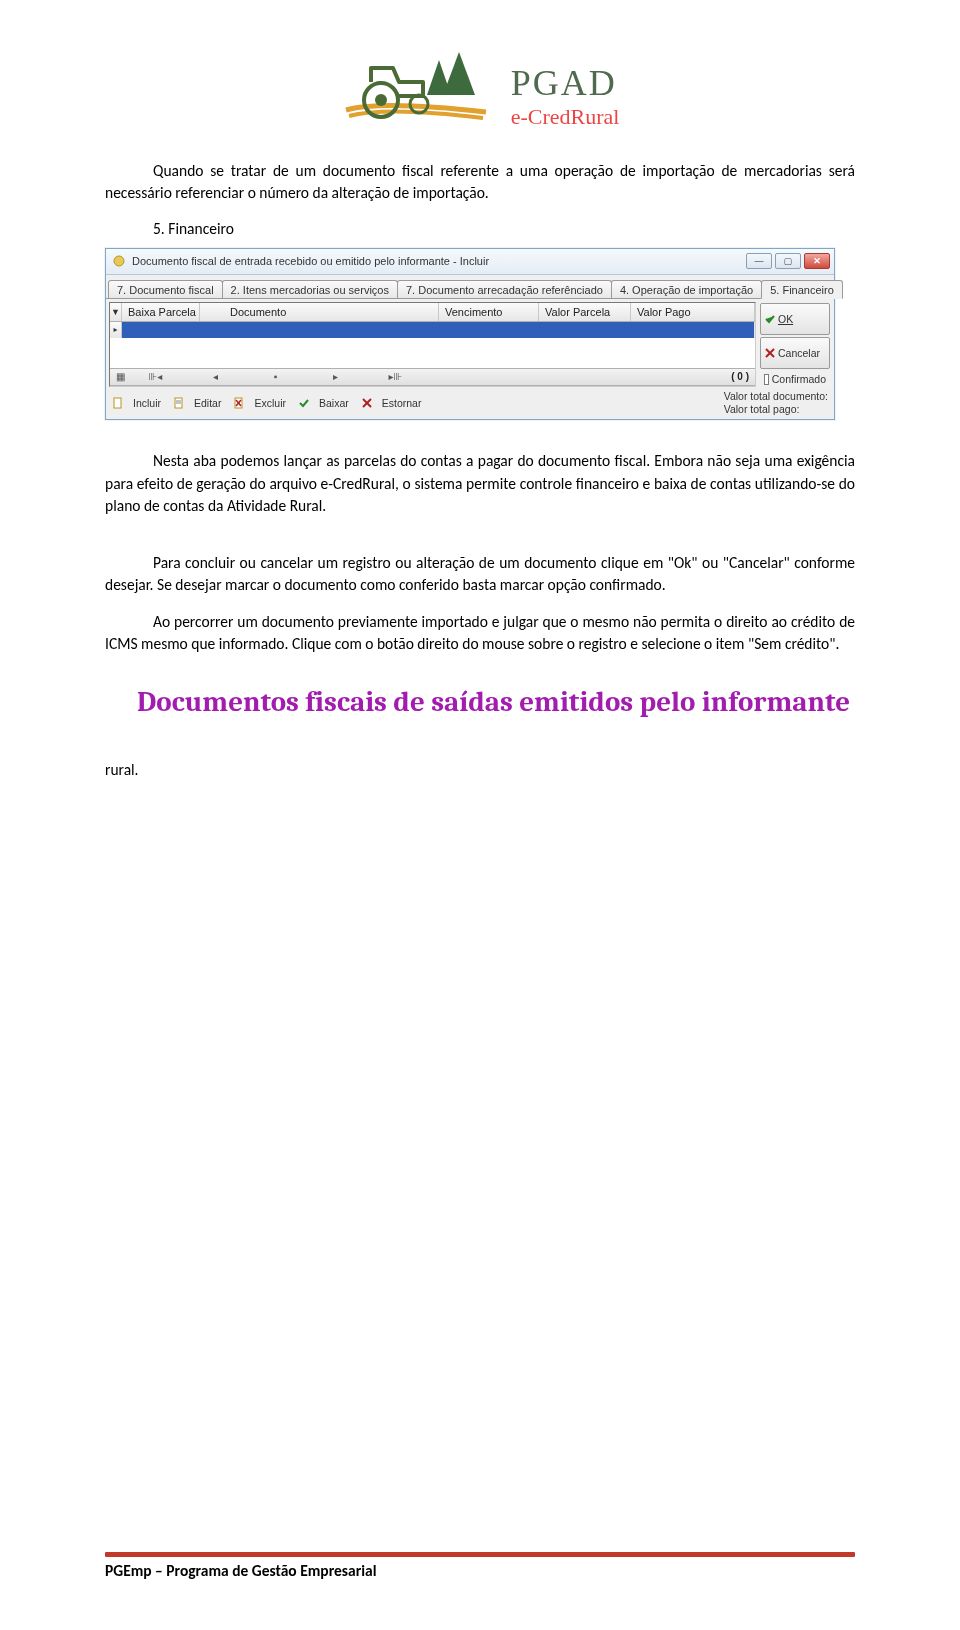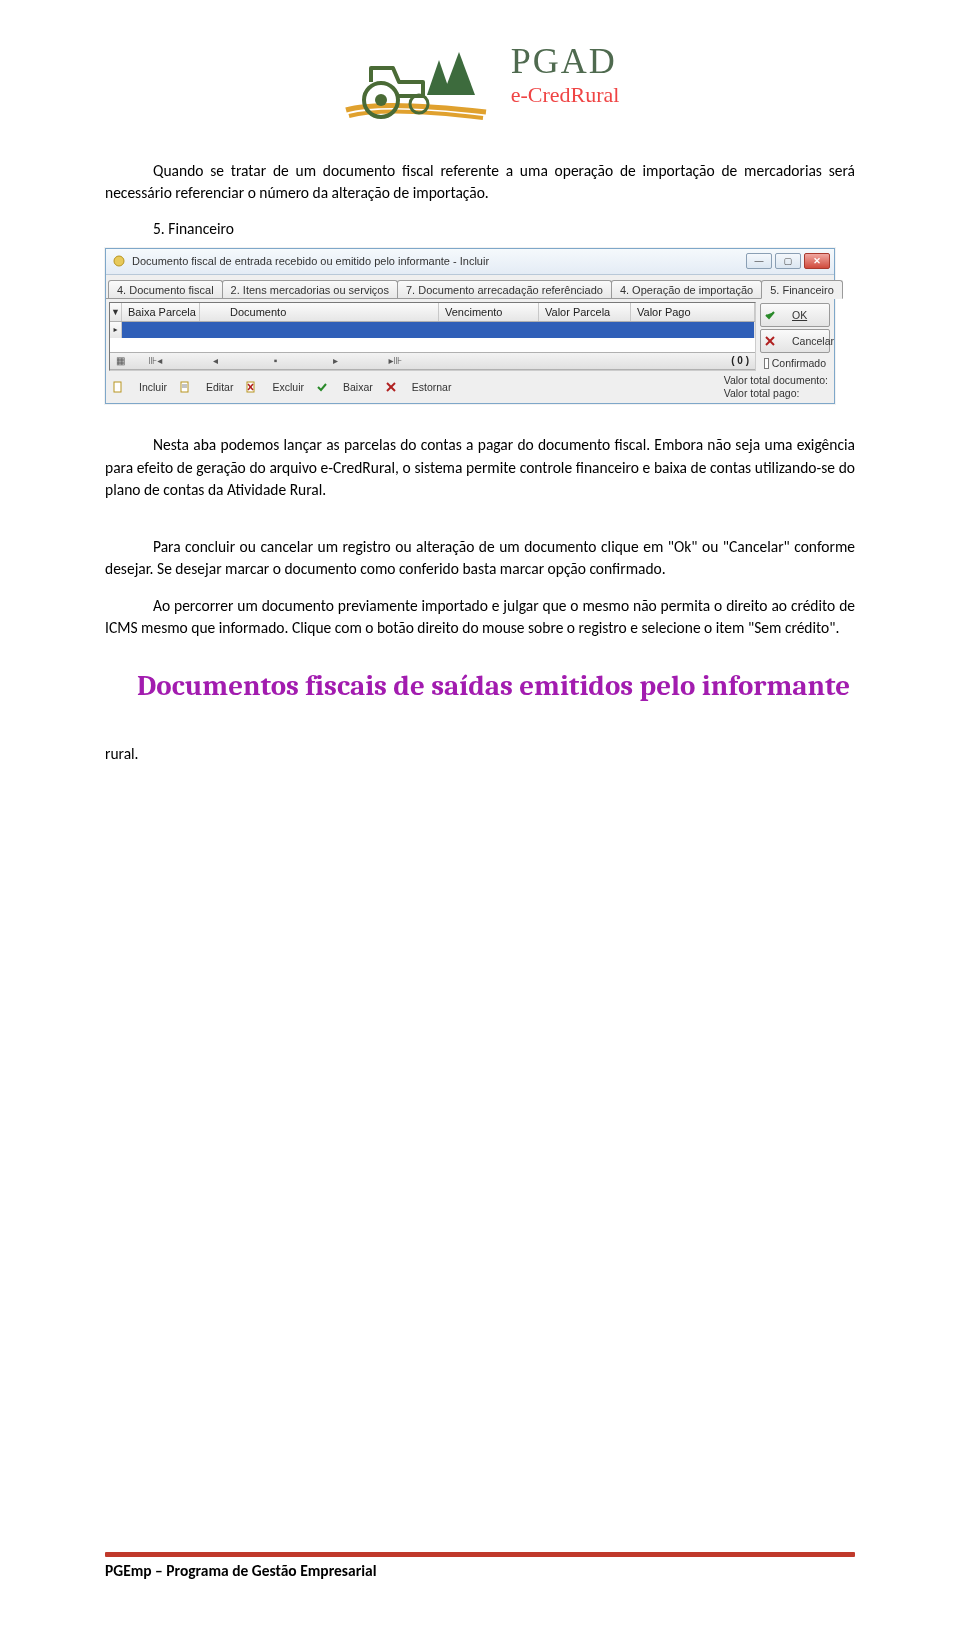--- a/index.html
+++ b/index.html
@@ -8,21 +8,21 @@
     height: 1630px;
     background: #fff;
     font-family: Calibri, Arial, sans-serif;
     color: #000;
     position: relative;
     padding: 40px 105px 0 105px;
   }
   
   .logo-block {
     display: flex;
-    align-items: flex-start;
+    align-items: flex-end;
     justify-content: center;
     gap: 20px;
     margin-bottom: 30px;
   }
   .logo-tractor {
     width: 150px; height: 90px; position: relative;
   }
   .logo-text { display: flex; flex-direction: column; }
   .logo-text .pgad { font-family: Georgia, serif; font-size: 36px; color: #4f6a4f; letter-spacing: 2px; }
   .logo-text .ecred { font-family: Georgia, serif; font-size: 22px; color: #ef4444; }
@@ -95,21 +95,21 @@
     background:linear-gradient(#fbfbfb,#e6e6e6);
     border-bottom:1px solid #b0b0b0;
   }
   .th { padding:3px 6px; border-right:1px solid #c8c8c8; white-space:nowrap; color:#222; }
   .row-marker { width:12px; background:linear-gradient(#fbfbfb,#e6e6e6); border-right:1px solid #c8c8c8; display:flex; align-items:center; justify-content:center; }
   .th.col-baixa{width:78px;} .th.col-doc{width:215px;margin-left:24px;} .th.col-venc{width:100px;} .th.col-vp{width:92px;} .th.col-pago{flex:1;}
   .data-row { display:flex; height:16px; }
   .data-row .cell { border-right:1px solid #e4e4e4; }
   .grid-fill { flex:1; background:#fff; }
   .side-actions { width:78px; padding:4px 4px 0 4px; display:flex; flex-direction:column; gap:2px; }
-  .abtn { height:24px; border:1px solid #9a9a9a; border-radius:2px; background:linear-gradient(#fafafa,#e4e4e4); display:flex; align-items:center; gap:17px; padding:0 4px; font-size:10.5px; color:#333; }
+  .abtn { height:32px; border:1px solid #9a9a9a; border-radius:2px; background:linear-gradient(#fafafa,#e4e4e4); display:flex; align-items:center; gap:3px; padding:0 4px; font-size:10.5px; color:#333; }
   .abtn .ic { width:10px; height:10px; display:inline-flex; align-items:center; justify-content:center; }
   .abtn .ic.green svg path{stroke:#2a8a2a;fill:#2a8a2a;}
   .abtn .ic.red svg line{stroke:#b02020;}
   .chk { display:flex; align-items:flex-end; gap:3px; padding:2px 4px; font-size:10.5px; color:#333; }
   .chk .box { width:11px;height:11px;border:1px solid #7a7a7a;background:#fff; }
   
   .nav-strip {
     background:linear-gradient(#f3f3f3,#e0e0e0);
     border-top:1px solid #b0b0b0;
     border-bottom:1px solid #b0b0b0;
@@ -122,21 +122,21 @@
   }
   .nav-strip .navbtn { width:60px; text-align:center; }
   .nav-strip .count { margin-left:auto; font-weight:bold; color:#222; }
   .toolbar {
     display:flex;
     align-items:center;
     padding:3px 6px;
     gap:12px;
     background:#efefef;
   }
-  .tb-btn { display:flex; align-items:flex-start; gap:15px; font-size:10.5px; color:#333; }
+  .tb-btn { display:flex; align-items:flex-start; gap:9px; font-size:10.5px; color:#333; }
   .tb-btn .tico { width:12px; height:12px; }
   .totals { margin-left:auto; font-size:10.5px; color:#333; line-height:1.25; text-align:left; }
   
   .footer {
     position:absolute;
     left:105px; right:105px; bottom:50px;
   }
   .footer-line { height:5px; background:#c0392b; border-radius:1px; margin-bottom:4px; }
   .footer-txt1 { font-weight:bold; font-size:15.5px; }
   .footer-row { display:flex; justify-content:space-between; font-size:15.5px; }
@@ -172,21 +172,21 @@
       <svg viewBox="0 0 14 14" width="14" height="14">
           <circle cx="7" cy="7" r="5" fill="#e7c95a" stroke="#b89520"></circle>
         </svg>
     </span>
     <span class="title">Documento fiscal de entrada recebido ou emitido pelo informante - Incluir</span>
     <span class="wbtn">—</span>
     <span class="wbtn">▢</span>
     <span class="wbtn close">✕</span>
   </div>
   <div class="tabs-row">
-    <div class="tab">4. Documento fiscal</div>
+    <div class="tab">7. Documento fiscal</div>
     <div class="tab">2. Itens mercadorias ou serviços</div>
     <div class="tab">7. Documento arrecadação referênciado</div>
     <div class="tab">4. Operação de importação</div>
     <div class="tab active">5. Financeiro</div>
   </div>
   <div class="window-body">
     <div class="grid-panel">
       <div class="table-head">
         <div class="row-marker" style="font-size:9px;color:#333;">▼</div>
         <div class="th col-baixa">Baixa Parcela</div>

